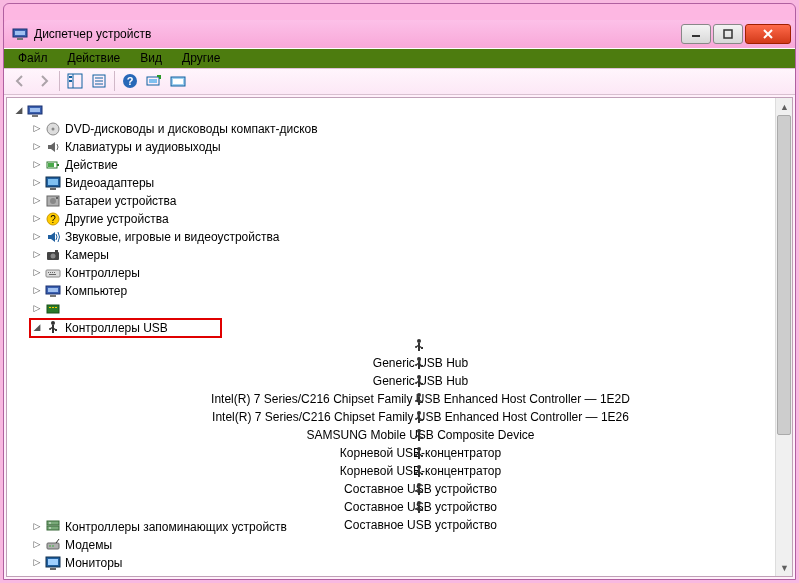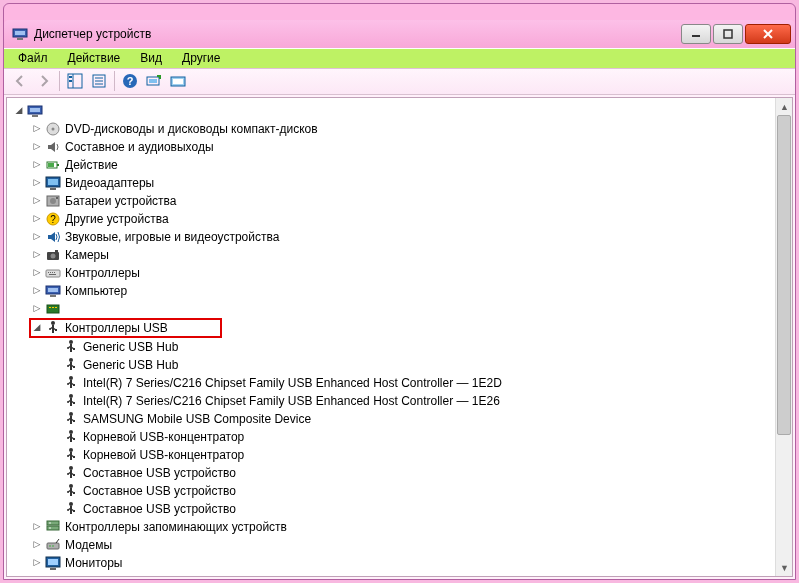--- a/index.html
+++ b/index.html
@@ -6,37 +6,37 @@
 body { background: #f8b8e0; padding: 3px; width: 799px; height: 583px; overflow: hidden; }
 .window { background: #fdb7e2; border: 1px solid #b060a0; border-radius: 6px 6px 0 0; height: 100%; display: flex; flex-direction: column; }
 .titlebar { background: linear-gradient(#fcc0e8, #f8a8d8); height: 30px; display: flex; align-items: center; padding: 0 4px 0 8px; border-radius: 5px 5px 0 0; margin-top: 16px; }
 .titlebar-icon { width: 16px; height: 16px; margin-right: 6px; position: relative; }
 .titlebar-icon svg { width: 16px; height: 16px; }
 .titlebar-title { color: #000; font-size: 12px; flex: 1; }
 .winbtns { display: flex; gap: 2px; }
 .winbtn { width: 30px; height: 20px; border: 1px solid #888; border-radius: 3px; background: linear-gradient(#f4f4f4,#d8d8d8); display: flex; align-items: center; justify-content: center; cursor: pointer; }
 .winbtn.close { background: linear-gradient(#ff6a4a,#d23a1a); border-color: #a02000; width: 46px; }
 .winbtn svg { width: 12px; height: 10px; }
-.menubar { background: #bef264; border-top: 1px solid #fff; border-bottom: 1px solid #e0c0d8; height: 22px; display: flex; align-items: center; padding-left: 4px; font-size: 12px; }
+.menubar { background: #4d7c0f; border-top: 1px solid #fff; border-bottom: 1px solid #e0c0d8; height: 22px; display: flex; align-items: center; padding-left: 4px; font-size: 12px; }
 .menuitem { padding: 2px 10px; cursor: pointer; }
 .toolbar { background: linear-gradient(#fff5fc,#fce8f6); height: 28px; border-bottom: 1px solid #d8c0d0; display: flex; align-items: center; padding: 0 4px; gap: 0; }
 .toolbtn { width: 24px; height: 24px; display: flex; align-items: center; justify-content: center; cursor: pointer; border: 1px solid transparent; border-radius: 2px; }
 .toolbtn.disabled { opacity: 0.4; cursor: default; }
 .toolbtn svg { width: 16px; height: 16px; }
 .toolsep { width: 1px; height: 20px; background: #d0b8c8; margin: 0 3px; }
 .content-frame { flex: 1; background: #fff0fa; padding: 2px; }
 .content { background: #fff; border: 1px solid #c0a0b8; height: 100%; overflow: auto; position: relative; }
 .tree { padding: 4px 0 4px 2px; font-size: 12px; line-height: 1.5; }
 .node { display: flex; align-items: center; height: 18px; white-space: nowrap; cursor: pointer; }
 .toggle { width: 12px; height: 12px; display: flex; align-items: center; justify-content: center; margin-right: 2px; color: #555; font-size: 9px; cursor: pointer; }
 .dev-icon { width: 16px; height: 16px; margin-right: 4px; display: inline-flex; align-items: center; justify-content: center; }
 .dev-icon svg { width: 16px; height: 16px; }
 .indent-0 { padding-left: 4px; }
 .indent-1 { padding-left: 22px; }
-.indent-2 { padding-left: 40px; }
+.indent-2 { padding-left: 40px; flex-direction: column; }
 .highlight-box { border: 2px solid #e00000; padding: 0 52px 0 0; margin-left: 20px; display: inline-flex; align-items: center; height: 20px; }
 .scrollbar-v { position: absolute; right: 0; top: 0; bottom: 0; width: 17px; background: #f0f0f0; border-left: 1px solid #ddd; }
 .scroll-thumb { position: absolute; left: 1px; right: 1px; top: 17px; height: 320px; background: #cdcdcd; border: 1px solid #aaa; border-radius: 2px; }
 .scroll-arrow { width: 17px; height: 17px; display: flex; align-items: center; justify-content: center; color: #606060; font-size: 9px; cursor: pointer; }
 .scroll-arrow.up { position: absolute; top: 0; }
 .scroll-arrow.down { position: absolute; bottom: 0; }
 </style>
 </head>
 <body>
 
@@ -151,21 +151,21 @@
     <span>DVD-дисководы и дисководы компакт-дисков</span>
   </div>
           <div class="node indent-1">
     <span class="toggle">▷</span>
     <span class="dev-icon">
               <svg viewBox="0 0 16 16">
                 <path d="M3 6 L6 6 L10 3 L10 13 L6 10 L3 10 Z" fill="#666"></path>
                 <path d="M12 5 Q14 8 12 11" fill="none" stroke="#666"></path>
               </svg>
             </span>
-    <span>Составное и аудиовыходы</span>
+    <span>Клавиатуры и аудиовыходы</span>
   </div>
           <div class="node indent-1">
     <span class="toggle">▷</span>
     <span class="dev-icon">
               <svg viewBox="0 0 16 16">
                 <rect x="2" y="5" width="10" height="6" fill="none" stroke="#2a7a2a"></rect>
                 <rect x="12" y="7" width="2" height="2" fill="#2a7a2a"></rect>
                 <rect x="3" y="6" width="6" height="4" fill="#4aaa4a"></rect>
               </svg>
             </span>

